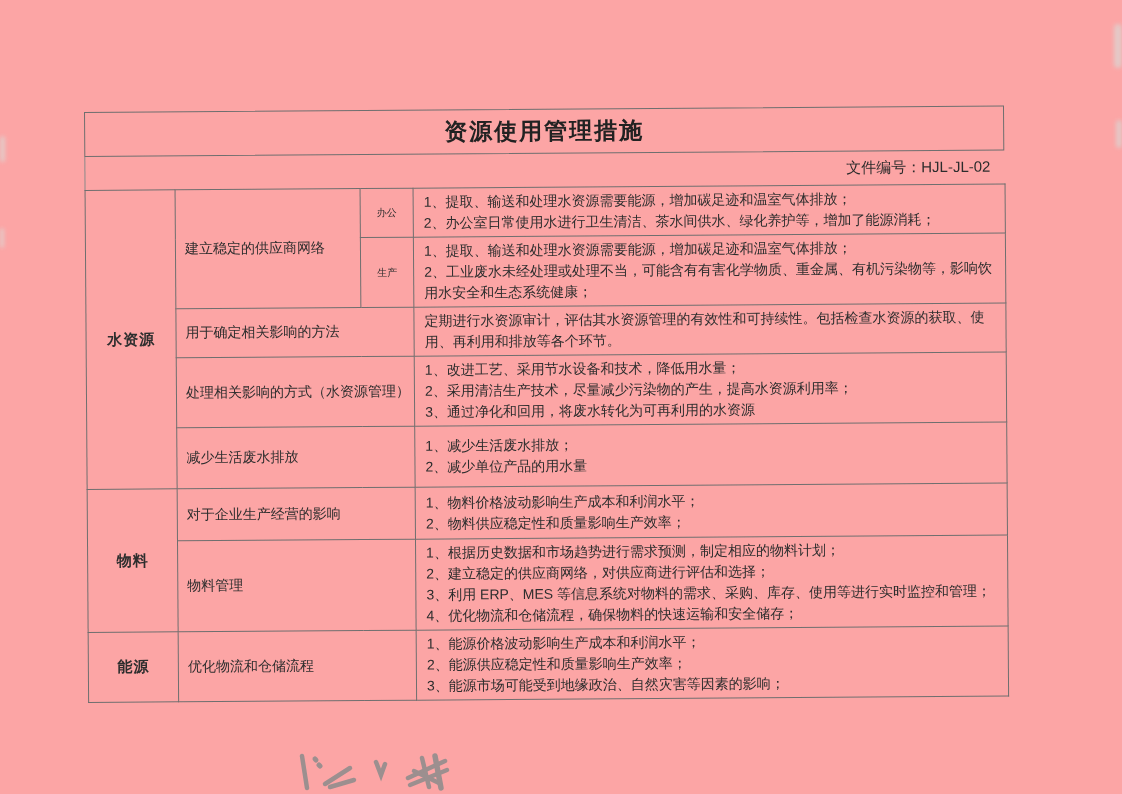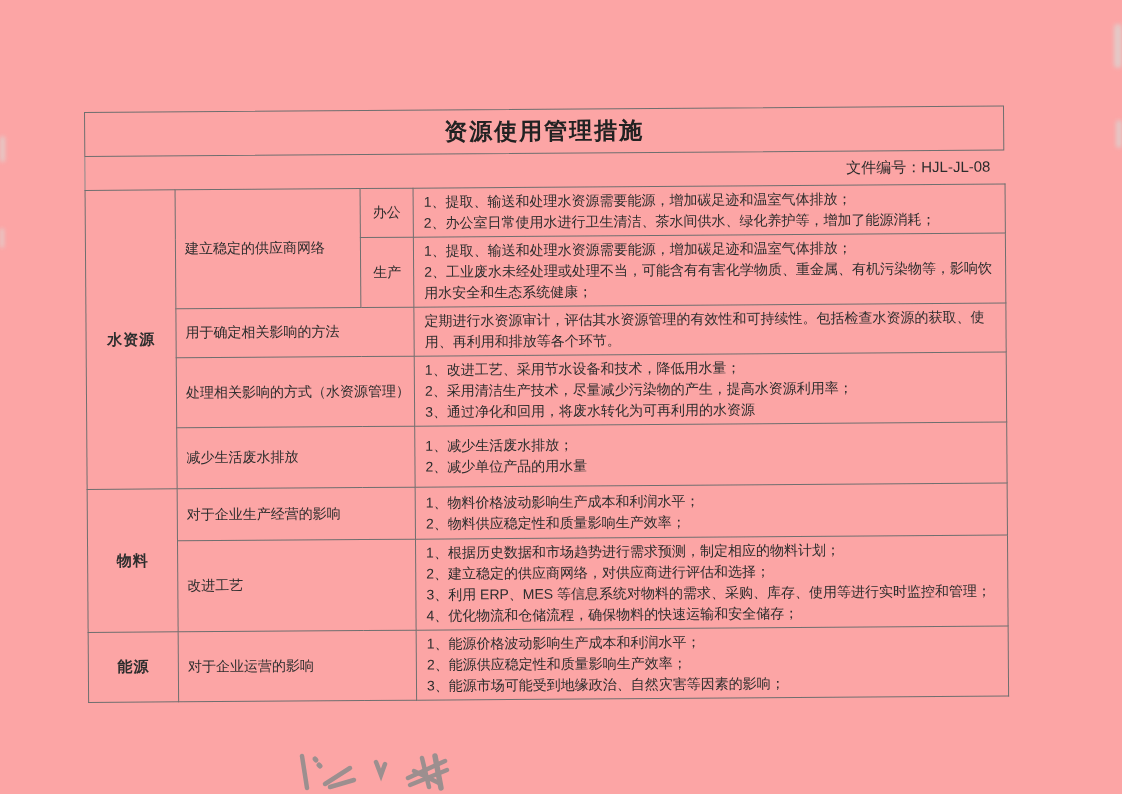--- a/index.html
+++ b/index.html
@@ -50,21 +50,21 @@
     font-weight:bold;
     font-size:15px;
     letter-spacing:1px;
   }
   td.aspect{
     padding:2px 4px 2px 9px;
     font-size:14px;
   }
   td.sub{
     text-align:center;
-    font-size:14px;
+    font-size:10px;
   }
   td.content{
     padding:3px 10px 3px 10px;
   }
   .line{
     line-height:21px;
   }
   tr.r1{height:45px;}
   tr.r2{height:63px;}
   tr.r3{height:42px;}
@@ -93,21 +93,21 @@
 
 <div class="page">
 
   <div class="doc">
 
     <div class="title-box">
       <span>资源使用管理措施</span>
     </div>
 
     <div class="file-band">
-      <span>文件编号：HJL-JL-08</span>
+      <span>文件编号：HJL-JL-02</span>
     </div>
 
     <table class="grid">
       <colgroup>
         <col style="width:90px">
         <col style="width:185px">
         <col style="width:53px">
         <col style="width:592px">
       </colgroup>
       <tbody>
@@ -169,35 +169,35 @@
           <td class="aspect" colspan="2">
             <span>对于企业生产经营的影响</span>
           </td>
           <td class="content">
             <div class="line">1、物料价格波动影响生产成本和利润水平；</div>
             <div class="line">2、物料供应稳定性和质量影响生产效率；</div>
           </td>
         </tr>
         <tr class="r7">
           <td class="aspect" colspan="2">
-            <span>改进工艺</span>
+            <span>物料管理</span>
           </td>
           <td class="content">
             <div class="line">1、根据历史数据和市场趋势进行需求预测，制定相应的物料计划；</div>
             <div class="line">2、建立稳定的供应商网络，对供应商进行评估和选择；</div>
             <div class="line">3、利用 ERP、MES 等信息系统对物料的需求、采购、库存、使用等进行实时监控和管理；</div>
             <div class="line">4、优化物流和仓储流程，确保物料的快速运输和安全储存；</div>
           </td>
         </tr>
         <tr class="r8">
           <td class="cat">
             <span>能源</span>
           </td>
           <td class="aspect" colspan="2">
-            <span>对于企业运营的影响</span>
+            <span>优化物流和仓储流程</span>
           </td>
           <td class="content">
             <div class="line">1、能源价格波动影响生产成本和利润水平；</div>
             <div class="line">2、能源供应稳定性和质量影响生产效率；</div>
             <div class="line">3、能源市场可能受到地缘政治、自然灾害等因素的影响；</div>
           </td>
         </tr>
       </tbody>
     </table>
   </div>

